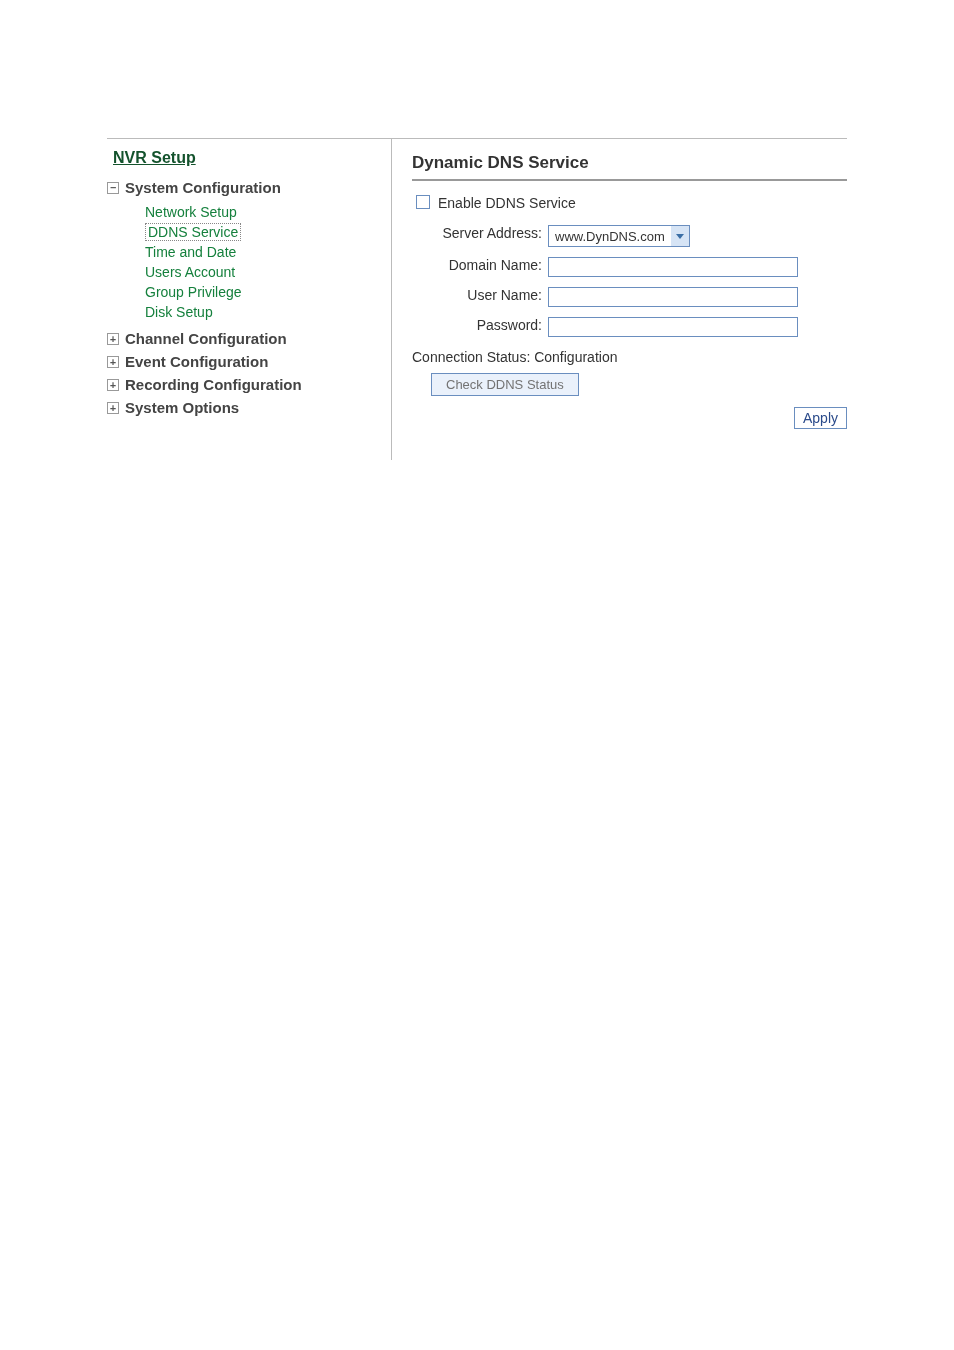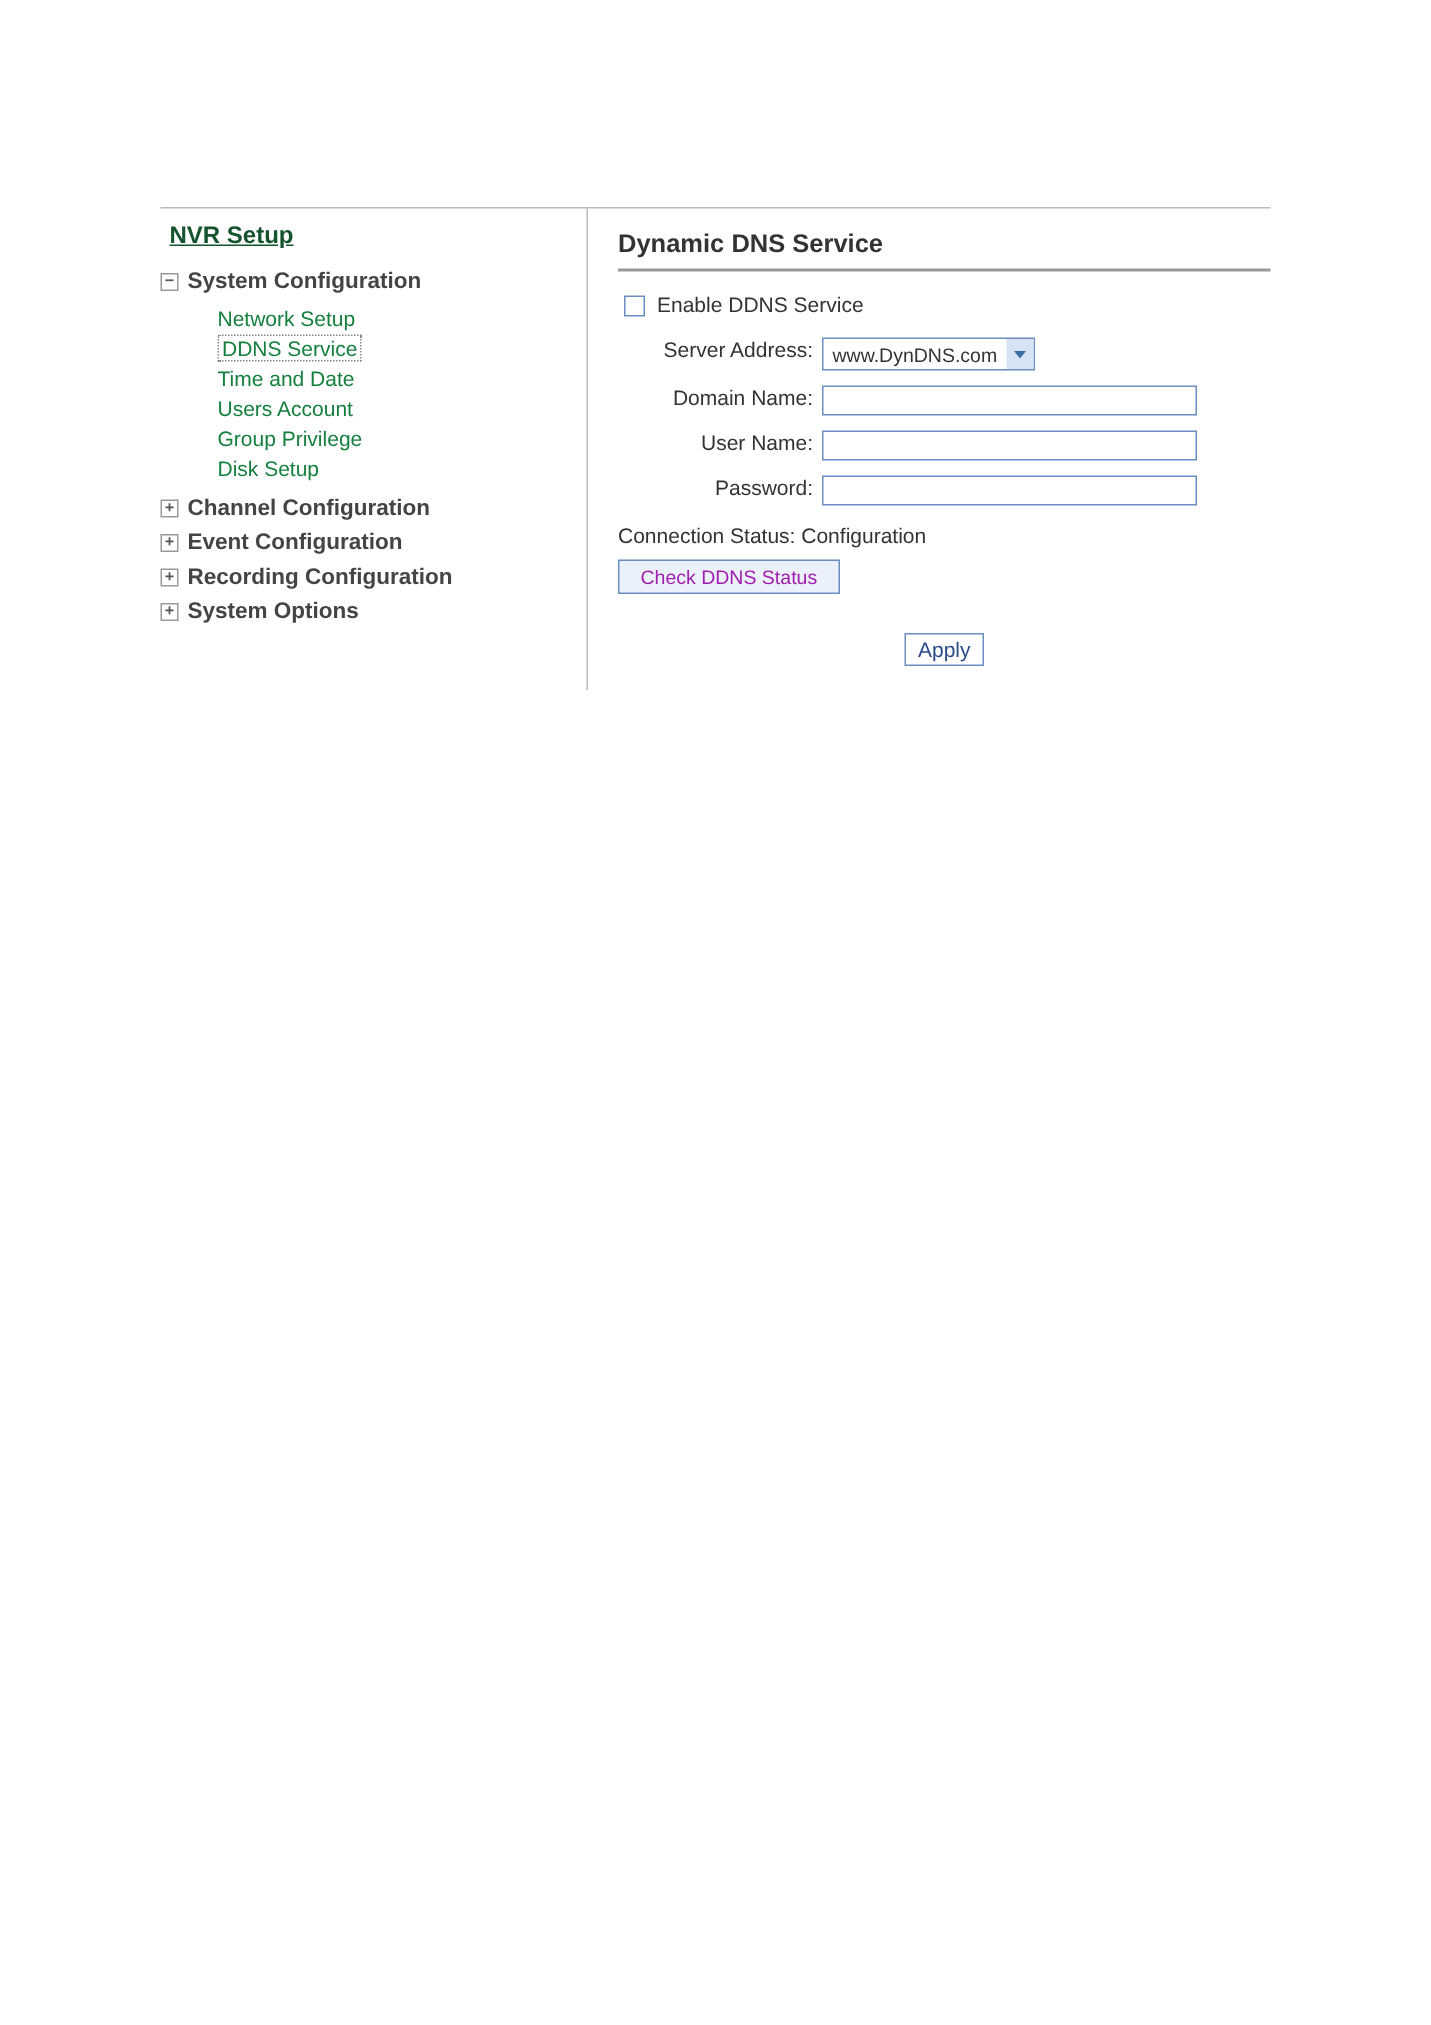--- a/index.html
+++ b/index.html
@@ -97,21 +97,21 @@
     font-family: Verdana, Arial, sans-serif;
     font-weight: bold;
     font-size: 17px;
     color: #333;
     padding-bottom: 6px;
     border-bottom: 2px solid #999;
     margin-bottom: 14px;
   }
   .enable-row {
     display: flex;
-    align-items: flex-end;
+    align-items: flex-start;
     gap: 8px;
     margin-left: 4px;
     margin-bottom: 14px;
     font-size: 14px;
     color: #333;
   }
   .checkbox {
     width: 14px;
     height: 14px;
     border: 1px solid #6a8ebf;
@@ -167,29 +167,29 @@
   }
   .status-line {
     font-size: 14px;
     color: #333;
     margin: 12px 0 8px 0;
   }
   .wide-button {
     display: inline-block;
     border: 1px solid #6a8ebf;
     background: #eaf1fb;
-    color: #a21caf;
+    color: #737373;
     font-size: 13px;
     padding: 3px 14px;
     cursor: pointer;
-    margin-left: 0;
+    margin-left: 19px;
   }
   .apply-row {
-    text-align: center;
-    margin-top: 26px;
+    text-align: right;
+    margin-top: 11px;
   }
   .apply-button {
     display: inline-block;
     border: 1px solid #6a8ebf;
     background: #fff;
     color: #2a4a8a;
     font-size: 14px;
     padding: 2px 8px;
     cursor: pointer;
   }

